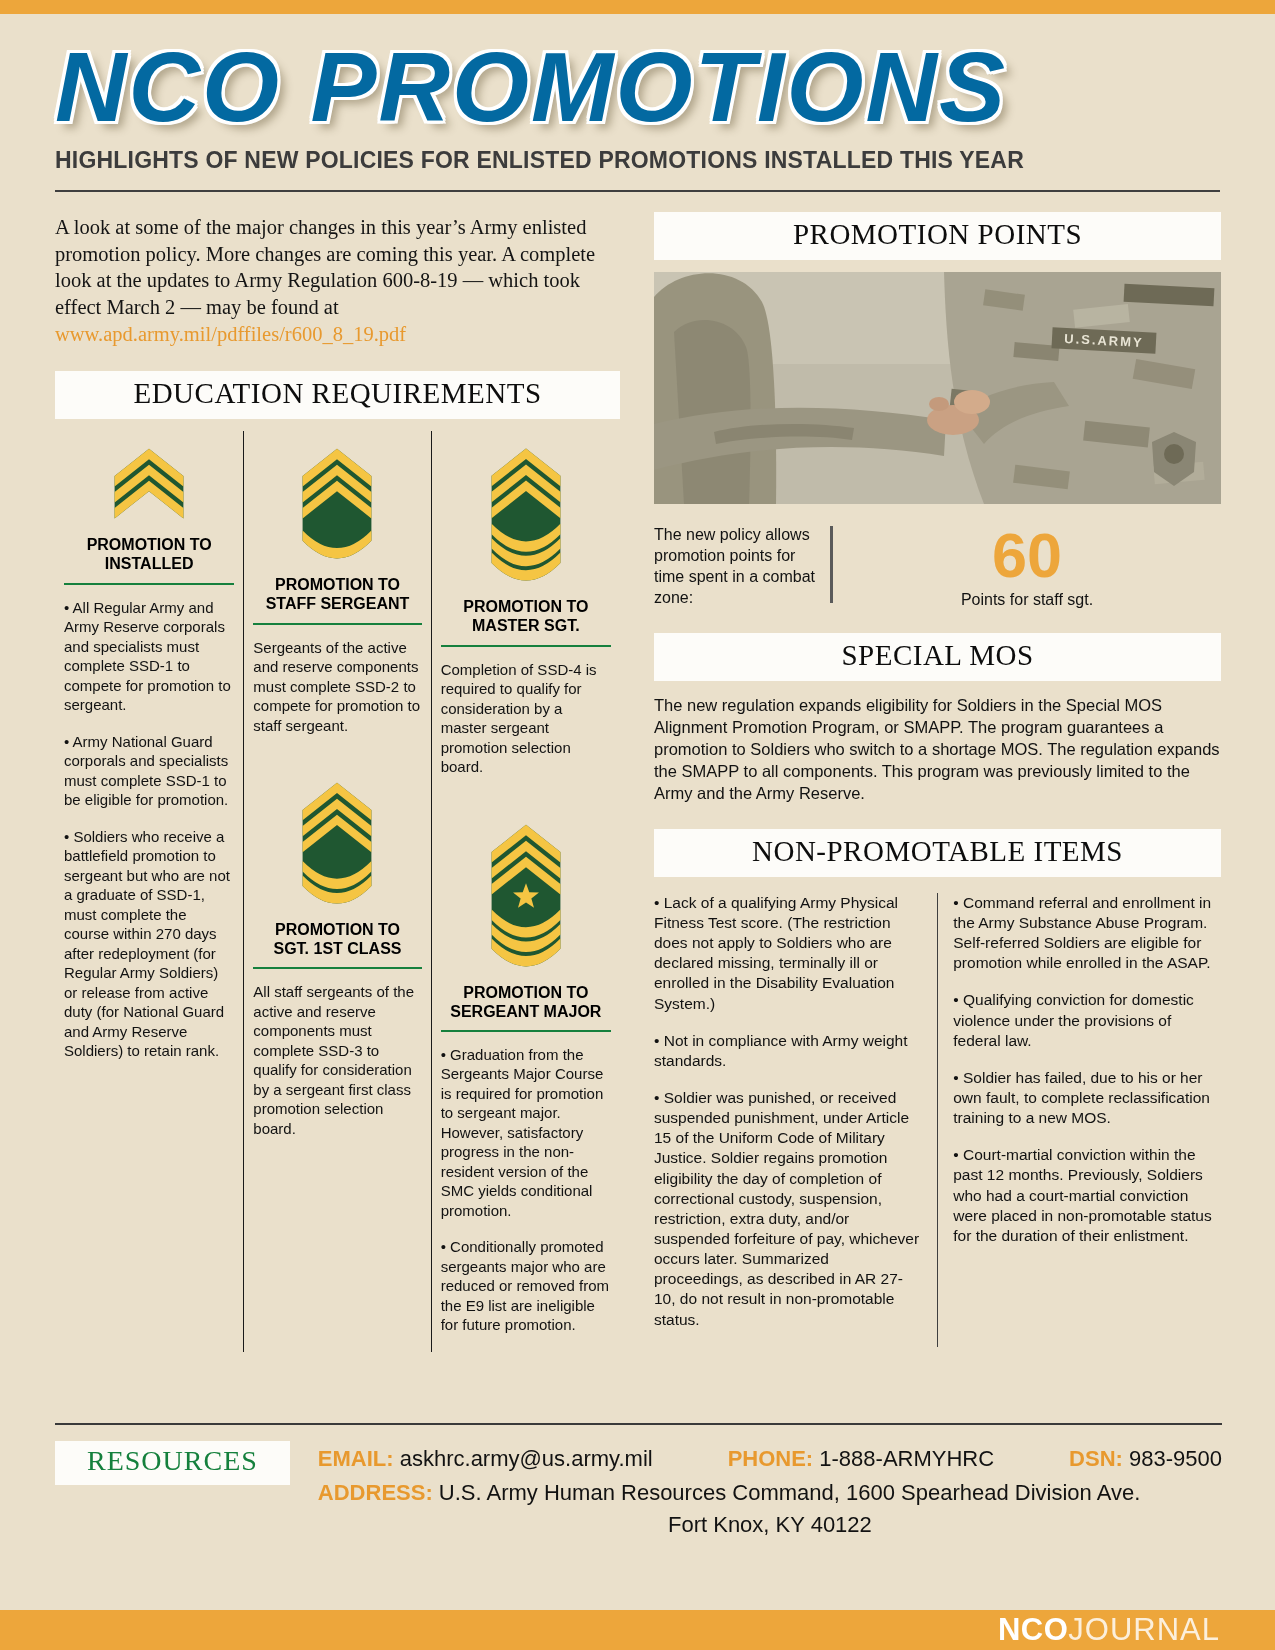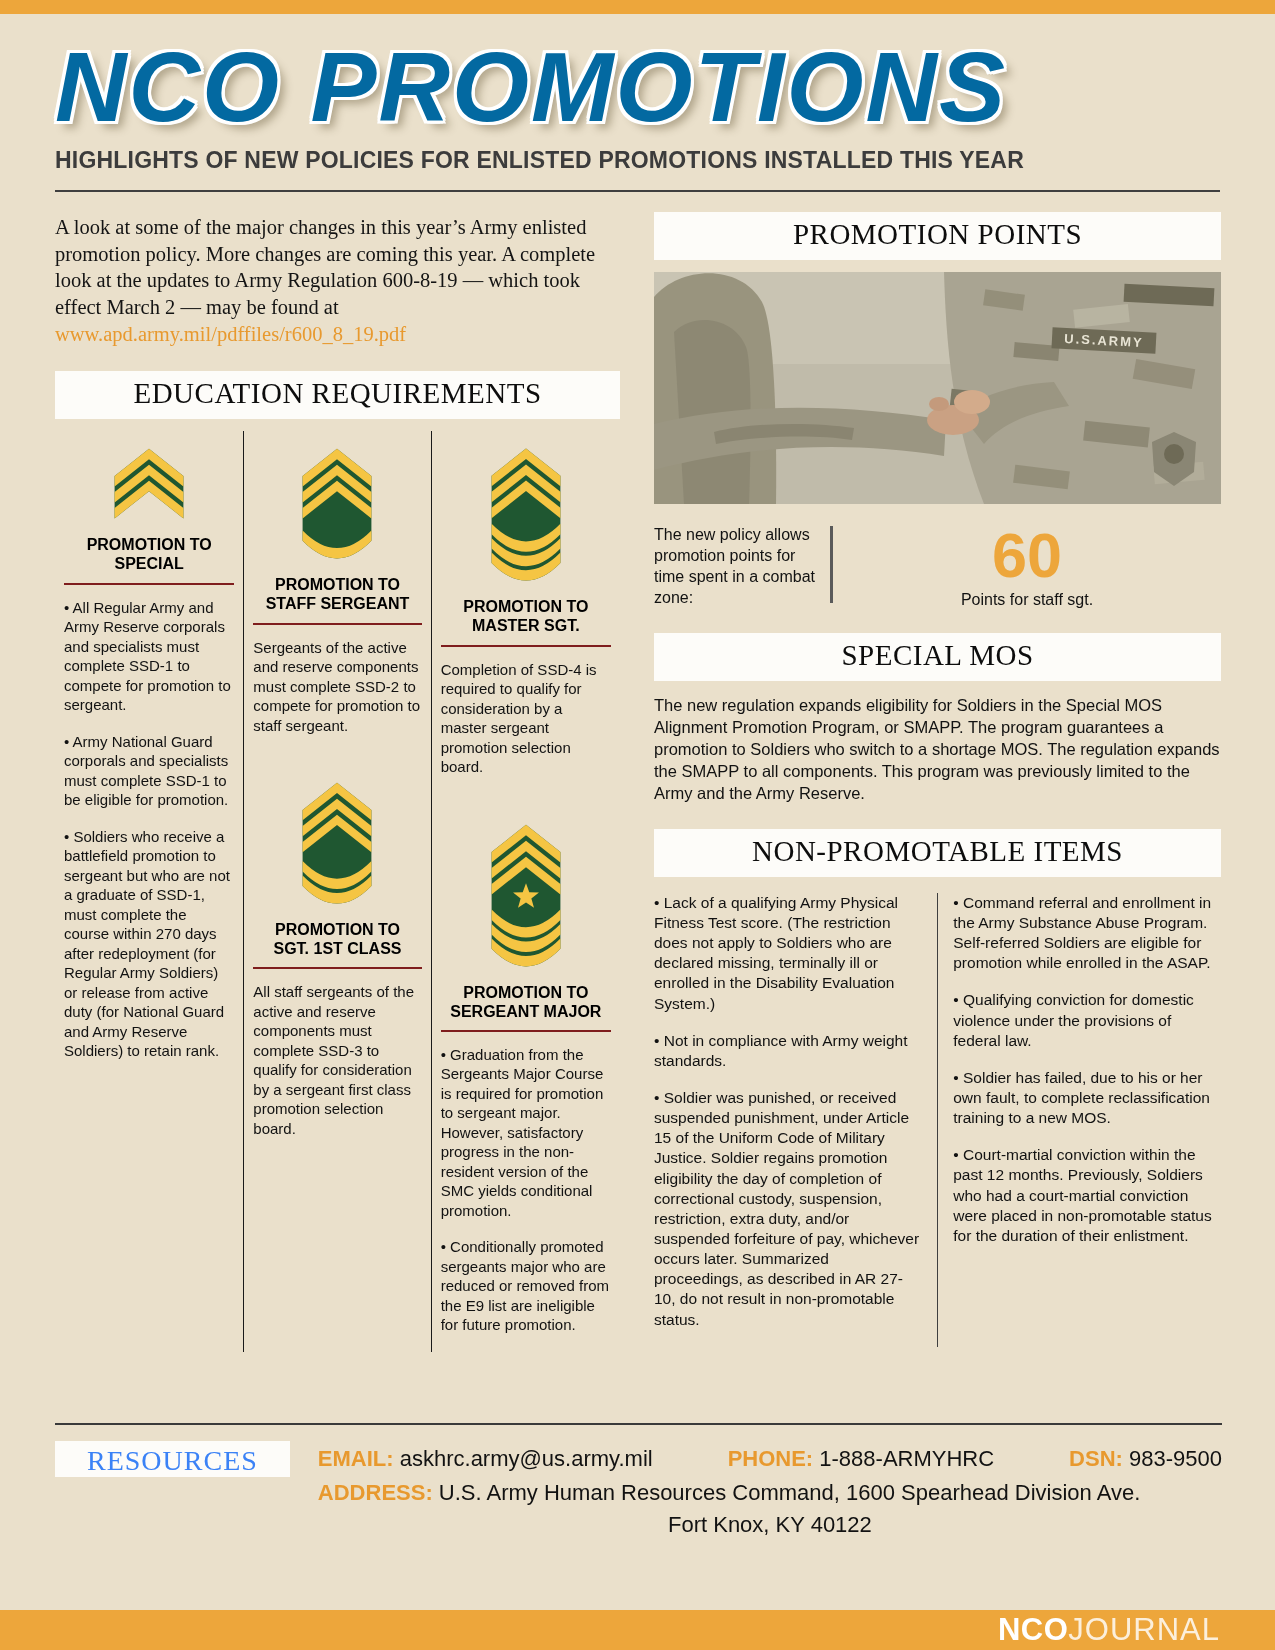--- a/index.html
+++ b/index.html
@@ -37,21 +37,21 @@
   }
   .band-first { margin-top:0; }
 
   .edu-grid { display:grid; grid-template-columns:1fr 1fr 1fr; margin-top:12px; }
   .edu-col { padding:6px 9px 0; }
   .edu-col.mid { border-left:1.5px solid #1a1a1a; border-right:1.5px solid #1a1a1a; }
   .edu-item.second { margin-top:46px; }
   .insignia { display:block; margin:10px auto 14px; }
   .edu-title {
     font-weight:bold; font-size:16px; text-align:center; line-height:1.2;
-    border-bottom:2px solid #7f1d1d; padding-bottom:9px; margin-bottom:13px; color:#000;
+    border-bottom:2px solid #15803d; padding-bottom:9px; margin-bottom:13px; color:#000;
   }
   .edu-title span { display:block; }
   .edu-p { font-size:15px; line-height:1.3; margin:0 0 17px; }
 
   .photo { display:block; width:100%; height:232px; margin-top:12px; }
 
   .points-row { display:flex; align-items:stretch; margin-top:16px; }
   .points-lead { width:176px; flex:none; margin:0; font-size:16px; line-height:1.32; padding:4px 14px 0 0; }
   .v-div { width:1.5px; background:#5a5a5a; margin:6px 0; flex:none; }
   .point-block { flex:1; text-align:center; padding-top:2px; }
@@ -65,21 +65,21 @@
   .np-col.left { padding-right:15px; }
   .np-col.right { padding-left:15px; }
   .np-divider { width:1.5px; background:#3f3f3f; flex:none; }
   .np-p { font-size:15.5px; line-height:1.3; margin:0 0 17px; }
 
   .footer { position:absolute; left:0; right:0; bottom:0; background:#EAE0CB; }
   .footer-rule { border-top:2px solid #3a3a3a; margin:0 53px 0 55px; }
   .resources-row { display:flex; gap:28px; padding:16px 53px 18px 55px; align-items:flex-start; }
   .resources-band {
     background:#FDFCF9; font-family:"Liberation Serif", serif; font-size:28px;
-    padding:4px 32px 0; letter-spacing:1px; color:#3b82f6; flex:none;
+    padding:4px 32px 8px; letter-spacing:1px; color:#15803d; flex:none;
   }
   .res-info { flex:1; display:flex; gap:26px; padding-top:4px; min-width:0; }
   .res-website { width:196px; flex:none; font-size:16px; line-height:1.3; overflow-wrap:anywhere; }
   .res-main { flex:1; font-size:22px; line-height:1.3; min-width:0; }
   .res-line1 { display:flex; justify-content:space-between; gap:12px; flex-wrap:wrap; }
   .res-line2 { margin-top:5px; }
   .res-line3 { margin-top:4px; text-align:center; }
   .lbl { color:#E8992E; font-weight:bold; }
   .val { color:#121212; }
 
@@ -117,21 +117,21 @@
         <div class="edu-col">
           <div class="edu-item">
             <svg class="insignia" width="88" height="74" viewBox="0 0 110 92">
               <path fill="#1F5731" d="M12,36 L55,2 L98,36 L98,89 L55,55 L12,89 Z"></path>
               <path fill="#F5C543" d="M12,36 L55,2 L98,36 L98,49 L55,15 L12,49 Z"></path>
               <path fill="#F5C543" d="M12,56 L55,22 L98,56 L98,69 L55,35 L12,69 Z"></path>
               <path fill="#F5C543" d="M12,76 L55,42 L98,76 L98,89 L55,55 L12,89 Z"></path>
             </svg>
             <div class="edu-title">
               <span>PROMOTION TO</span>
-              <span>SPECIAL</span>
+              <span>INSTALLED</span>
             </div>
             <p class="edu-p">• All Regular Army and Army Reserve corporals and specialists must complete SSD-1 to compete for promotion to sergeant.</p>
             <p class="edu-p">• Army National Guard corporals and specialists must complete SSD-1 to be eligible for promotion.</p>
             <p class="edu-p">• Soldiers who receive a battlefield promotion to sergeant but who are not a graduate of SSD-1, must complete the course within 270 days after redeployment (for Regular Army Soldiers) or release from active duty (for National Guard and Army Reserve Soldiers) to retain rank.</p>
           </div>
         </div>
 
         <div class="edu-col mid">
           <div class="edu-item">
             <svg class="insignia" width="88" height="114" viewBox="0 0 110 142">

